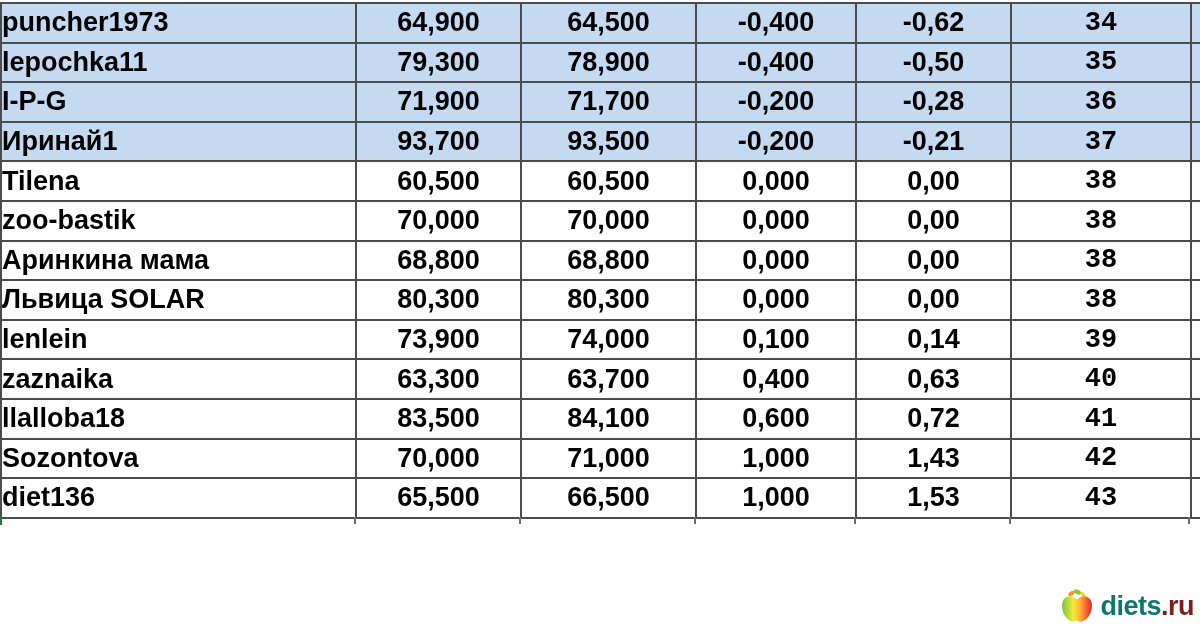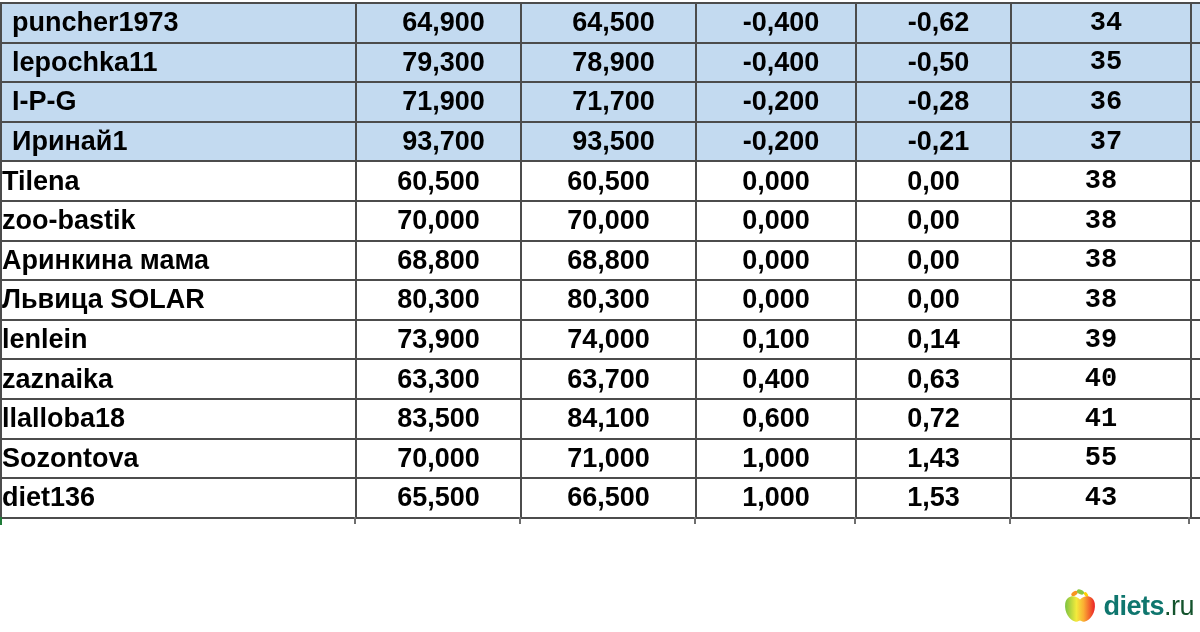--- a/index.html
+++ b/index.html
@@ -28,21 +28,21 @@
     font-weight: bold;
     color: #000000;
     padding: 0;
     overflow: hidden;
     white-space: nowrap;
   }
   td.c-name   { text-align: left; padding-left: 8px; }
   td.c-num    { text-align: center; }
   td.c-rank   { text-align: center; color: #1c72c0; font-family: Liberation Mono, monospace; }
   td.c-over   { border: none; }
-  tr.hl td          { background: #c3daf0; padding-left: 10px; }
+  tr.hl td          { background: #c3daf0; }
   tr.hl td.c-over   { background: #c3daf0; }
   td.selected-cell  { border-left: 3px solid #1f7b38; margin-top: 40px; }
 
   
   .stub {
     position: absolute;
     top: 517px;
     width: 2px;
     height: 7px;
     background: #6e6e6e;
@@ -59,21 +59,21 @@
     gap: 4px;
     cursor: pointer;
   }
   .logo .word {
     font-size: 27px;
     line-height: 1;
     text-shadow: 0 0 2px #ffffff, 0 0 3px #ffffff;
     letter-spacing: -0.5px;
   }
   .logo .brand { color: #0f766e; font-weight: bold; }
-  .logo .tld   { color: #14532d; font-weight: normal; }
+  .logo .tld   { color: #7f1d1d; font-weight: bold; }
 </style>
 </head>
 <body>
 
 <div id="screen">
 
   <table class="weights">
     <colgroup>
       <col style="width:355px">
       <col style="width:165px">
@@ -182,21 +182,21 @@
           <td class="c-num">0,72</td>
           <td class="c-rank">41</td>
           <td class="c-over"></td>
         </tr>
         <tr>
           <td class="c-name">Sozontova</td>
           <td class="c-num">70,000</td>
           <td class="c-num">71,000</td>
           <td class="c-num">1,000</td>
           <td class="c-num">1,43</td>
-          <td class="c-rank">55</td>
+          <td class="c-rank">42</td>
           <td class="c-over"></td>
         </tr>
         <tr>
           <td class="c-name selected-cell">diet136</td>
           <td class="c-num">65,500</td>
           <td class="c-num">66,500</td>
           <td class="c-num">1,000</td>
           <td class="c-num">1,53</td>
           <td class="c-rank">43</td>
           <td class="c-over"></td>

